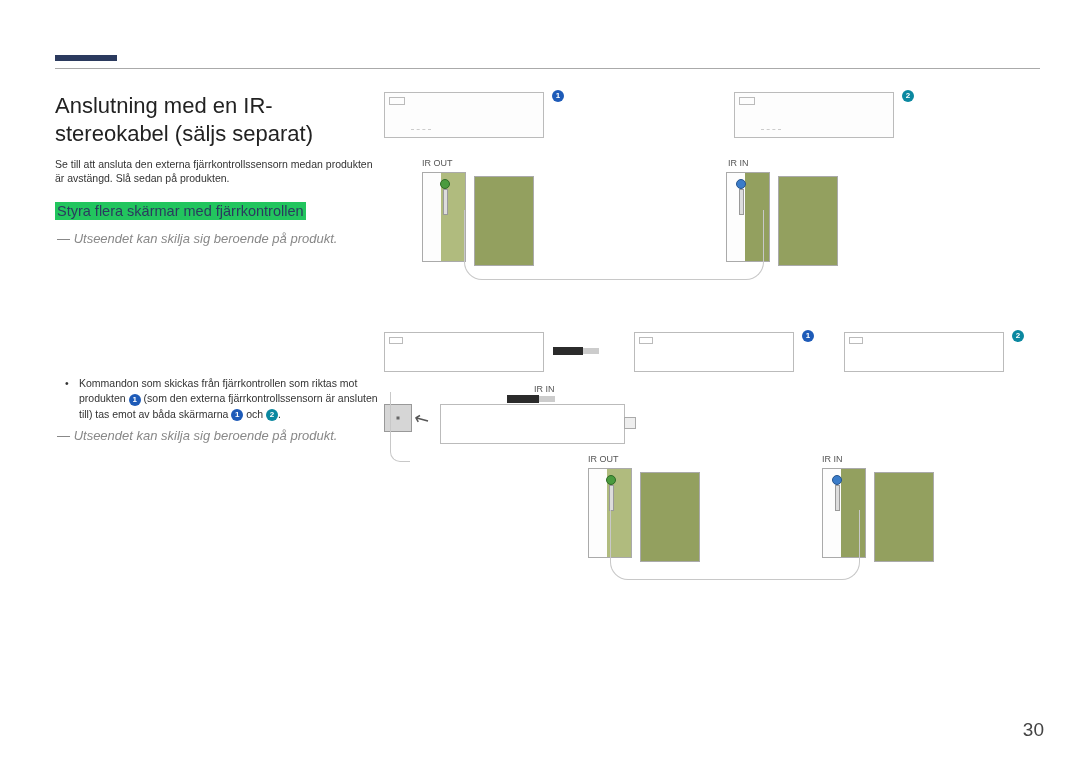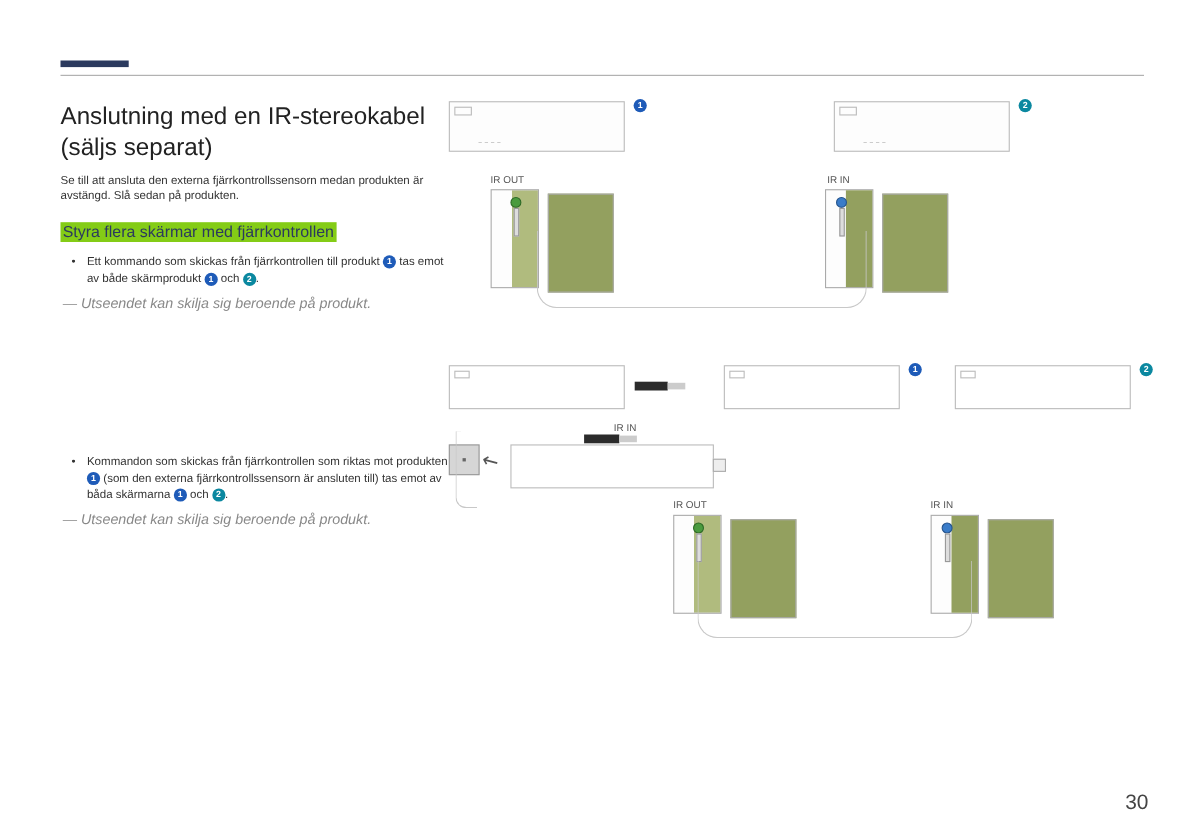--- a/index.html
+++ b/index.html
@@ -17,21 +17,21 @@
     width: 62px; height: 6px;
     background: #2b3a5e;
   }
   .hr-top {
     position: absolute;
     top: 68px; left: 55px; right: 40px;
     border-top: 1px solid #aaa;
   }
   .page {
     position: absolute;
-    top: 92px; left: 55px; right: 32px;
+    top: 92px; left: 55px; right: 56px;
     display: flex;
   }
   .left-col { width: 400px; }
   .right-col { flex: 1; position: relative; }
   .title {
     font-size: 22px;
     font-weight: 400;
     color: #222;
     line-height: 1.25;
     margin-bottom: 10px;
@@ -40,21 +40,21 @@
     font-size: 10.5px;
     color: #333;
     line-height: 1.35;
     margin-bottom: 16px;
   }
   .section-heading {
     display: inline;
     font-size: 14.5px;
     font-weight: 400;
     color: #2b3a5e;
-    background: #84cc16;
+    background: #22c55e;
     padding: 1px 2px;
     line-height: 1.5;
     box-decoration-break: clone;
     -webkit-box-decoration-break: clone;
   }
   .section-heading-wrap { margin-bottom: 8px; }
   ul.bullets {
     list-style: none;
     padding-left: 14px;
     margin-bottom: 6px;
@@ -296,23 +296,20 @@
 
 <div class="page">
   <div class="left-col">
     <div class="title">Anslutning med en IR-stereokabel (säljs separat)</div>
     <div class="intro">Se till att ansluta den externa fjärrkontrollssensorn medan produkten är avstängd. Slå sedan på produkten.</div>
 
     <div class="section-heading-wrap">
       <span class="section-heading">Styra flera skärmar med fjärrkontrollen</span>
     </div>
     <ul class="bullets">
-      <li>
-        <span>Ett kommando som skickas från fjärrkontrollen till produkt </span><span class="circle-num c-blue">1</span><span> tas emot av både skärmprodukt </span><span class="circle-num c-blue">1</span><span> och </span><span class="circle-num c-teal">2</span><span>.</span>
-      </li>
     </ul>
     <div class="note">Utseendet kan skilja sig beroende på produkt.</div>
 
     <div class="gap-block"></div>
 
     <ul class="bullets">
       <li>
         <span>Kommandon som skickas från fjärrkontrollen som riktas mot produkten </span><span class="circle-num c-blue">1</span><span> (som den externa fjärrkontrollssensorn är ansluten till) tas emot av båda skärmarna </span><span class="circle-num c-blue">1</span><span> och </span><span class="circle-num c-teal">2</span><span>.</span>
       </li>
     </ul>

